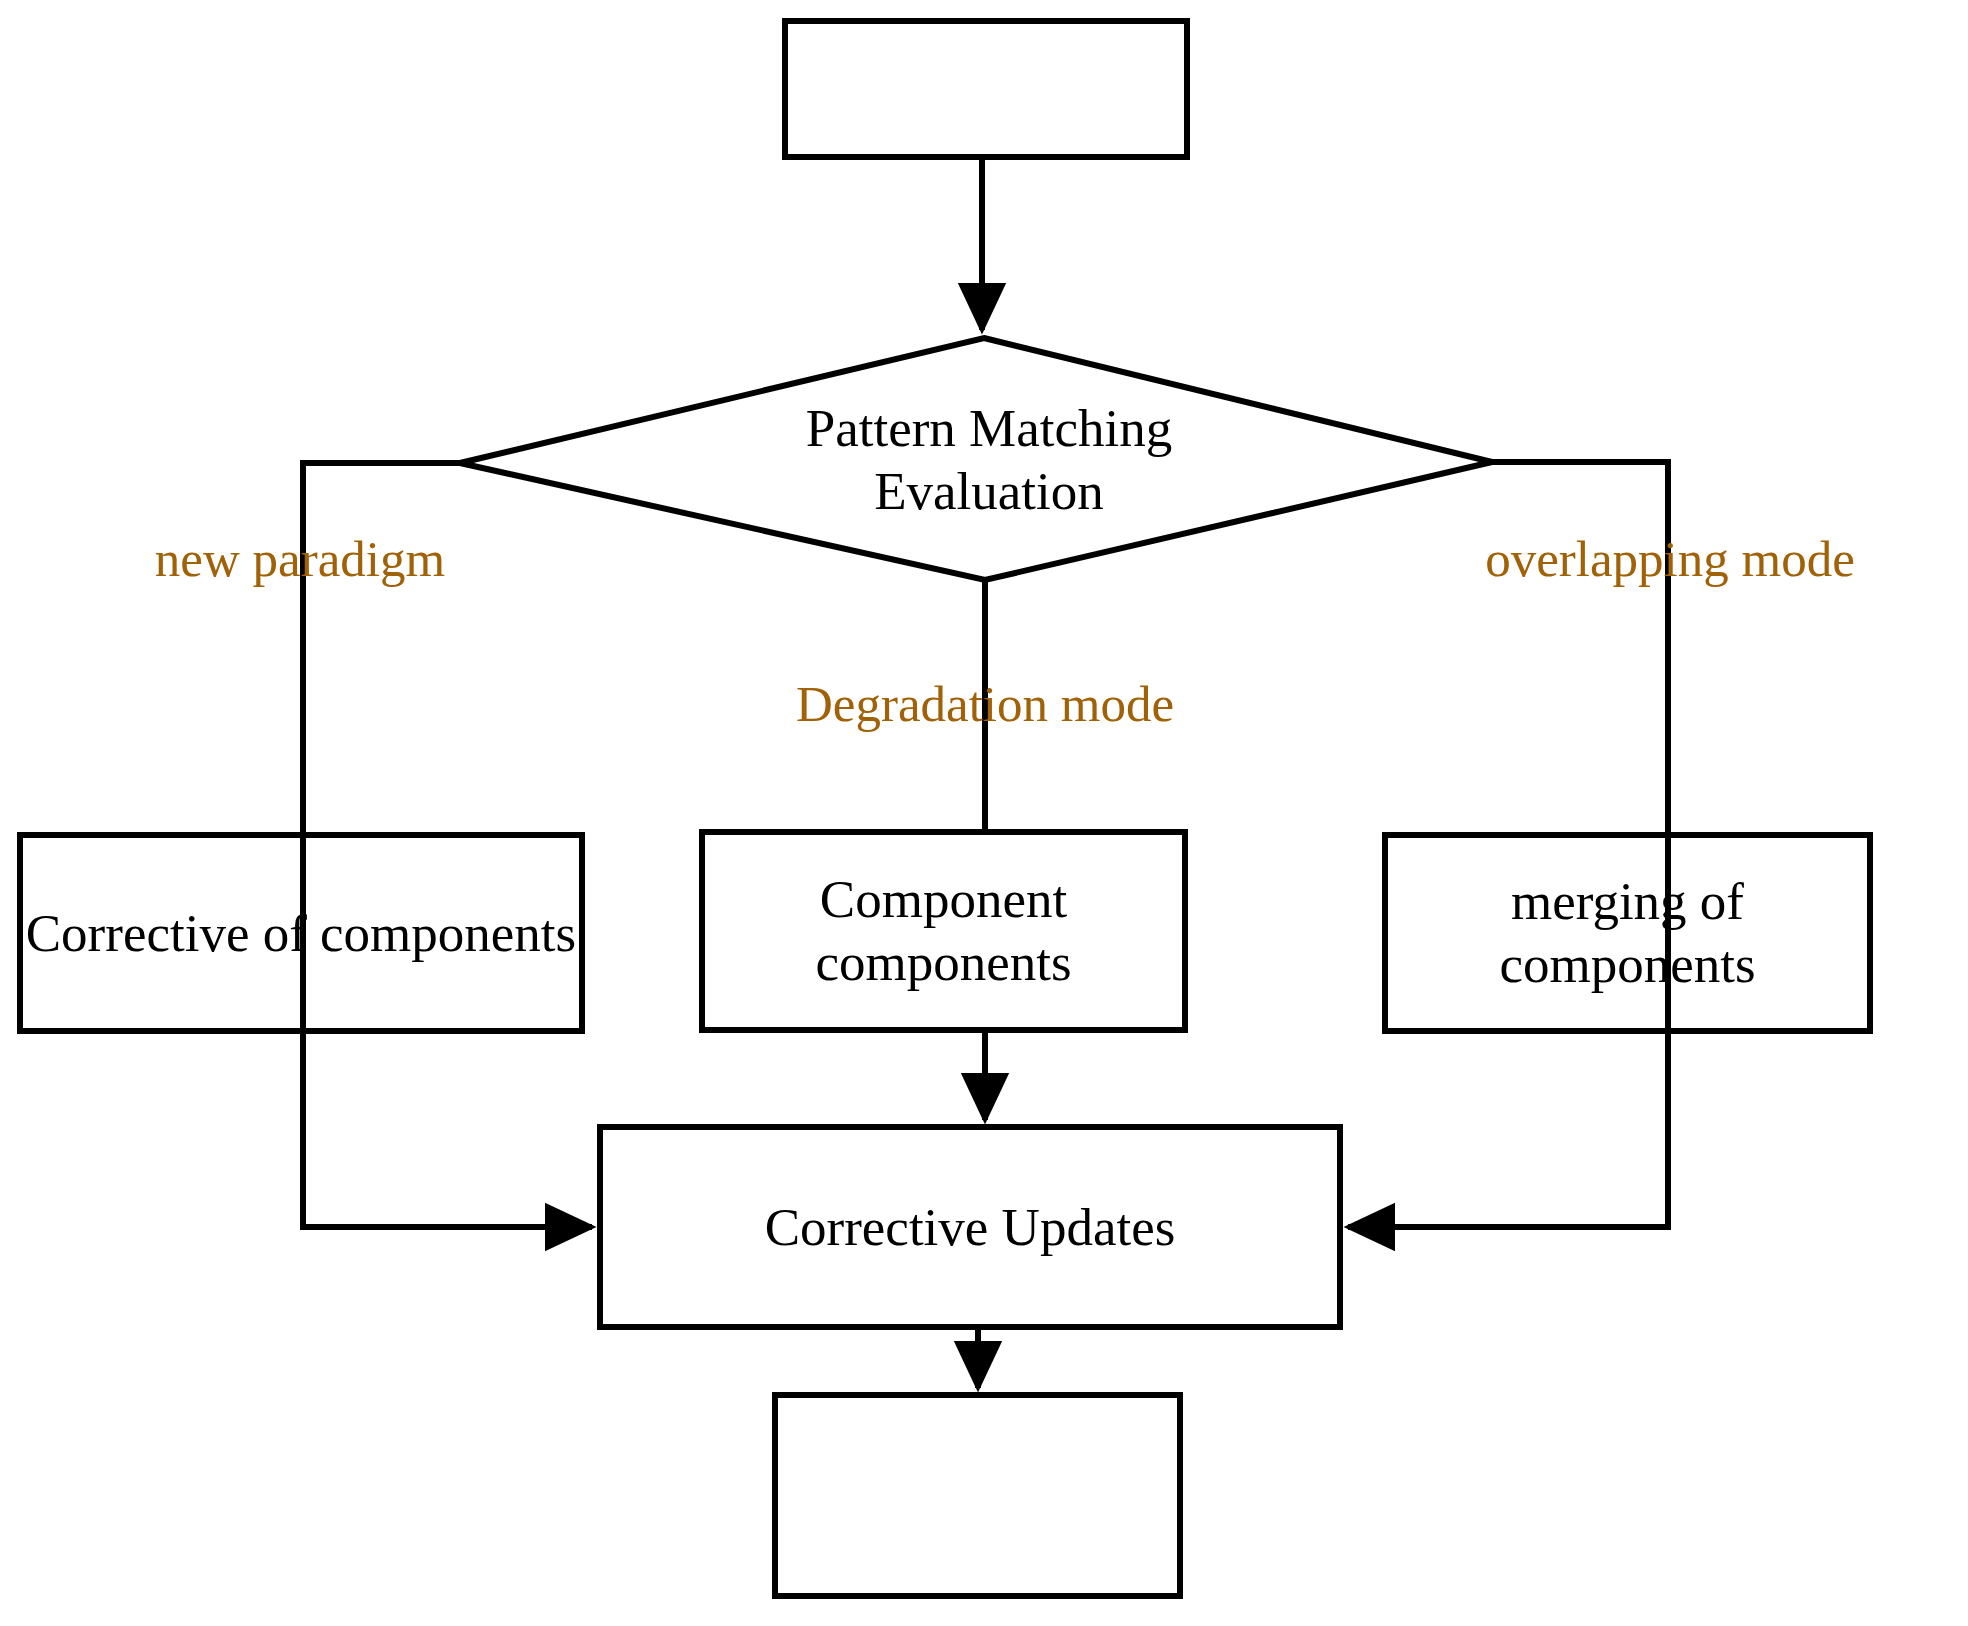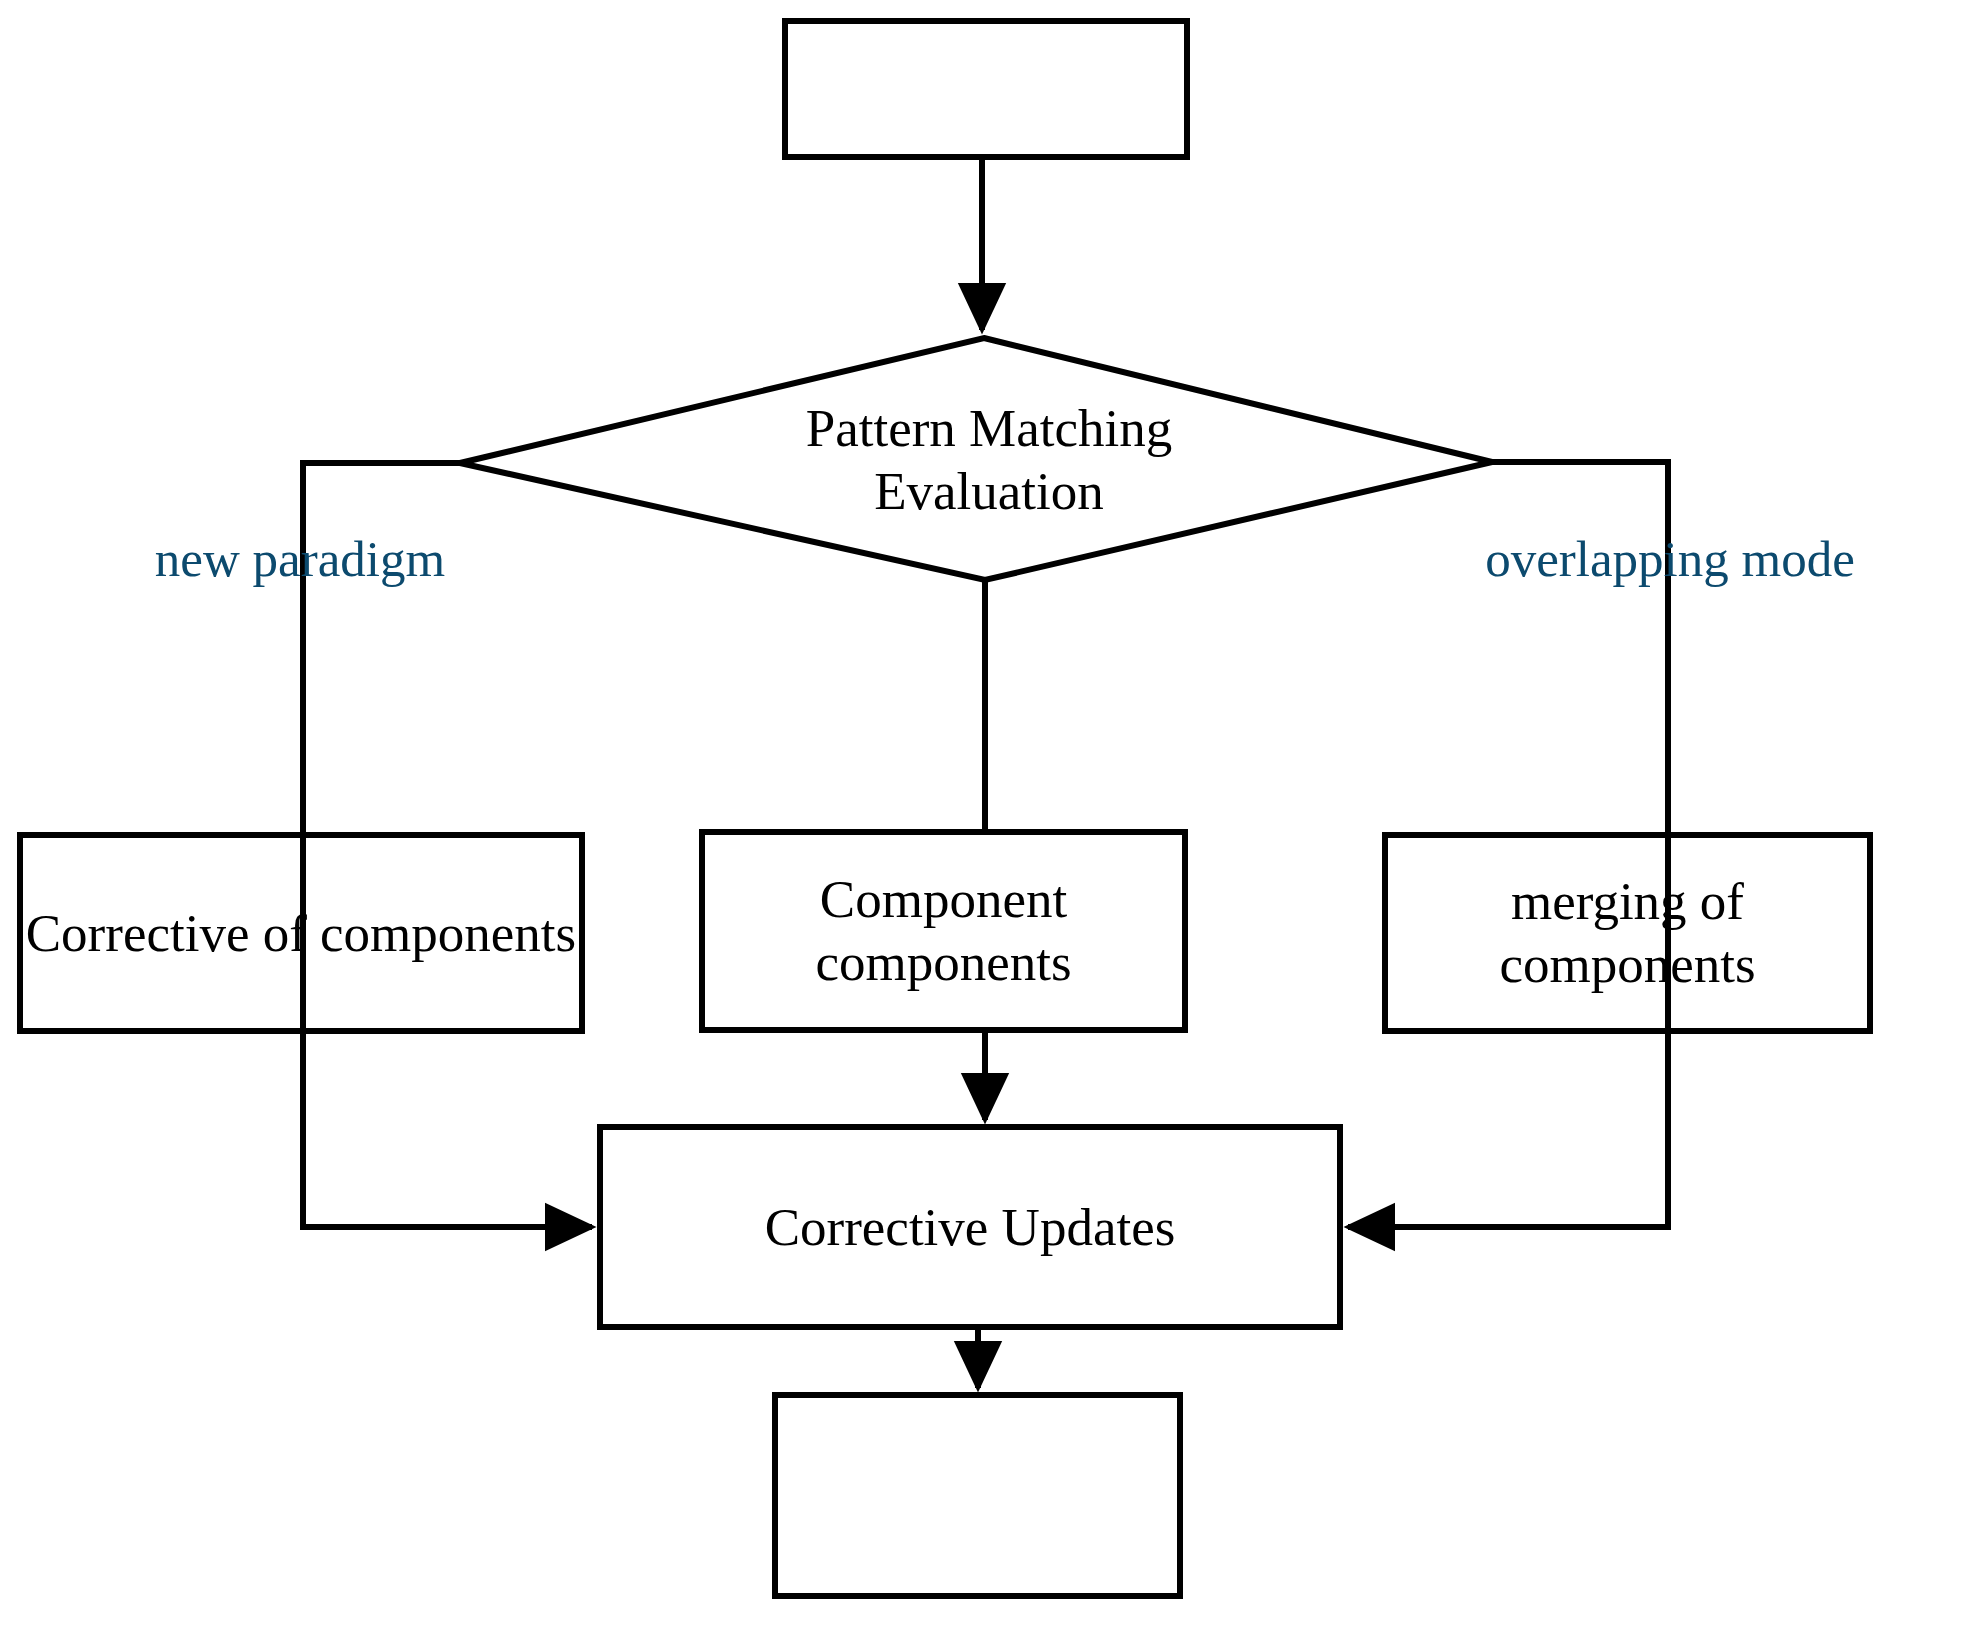--- a/index.html
+++ b/index.html
@@ -28,21 +28,21 @@
     align-items: center;
     justify-content: center;
     text-align: center;
     color: #000000;
     line-height: 1.18;
     pointer-events: none;
     white-space: pre-line;
   }
   .edge-label {
     position: absolute;
-    color: #0c4a6e;
+    color: #a16207;
     text-align: center;
     white-space: nowrap;
     pointer-events: none;
   }
   .fs-big { font-size: 53px; }
   .fs-med { font-size: 51px; }
 </style>
 </head>
 <body>
 
@@ -92,16 +92,17 @@
 
   <div class="node-label fs-big" style="left:702px; top:832px; width:483px; height:198px;">Component components</div>
 
   <div class="node-label fs-big" style="left:600px; top:1127px; width:740px; height:200px;">Corrective Updates</div>
 
   <div class="node-label fs-big" style="left:1385px; top:835px; width:485px; height:196px;">merging of components</div>
 
 
   <div class="edge-label fs-med" style="left:60px; top:530px; width:480px;">new paradigm</div>
 
+  <div class="edge-label fs-med" style="left:685px; top:675px; width:600px;">Degradation mode</div>
 
   <div class="edge-label fs-med" style="left:1430px; top:530px; width:480px;">overlapping mode</div>
 
 </div>
 
 </body></html>

